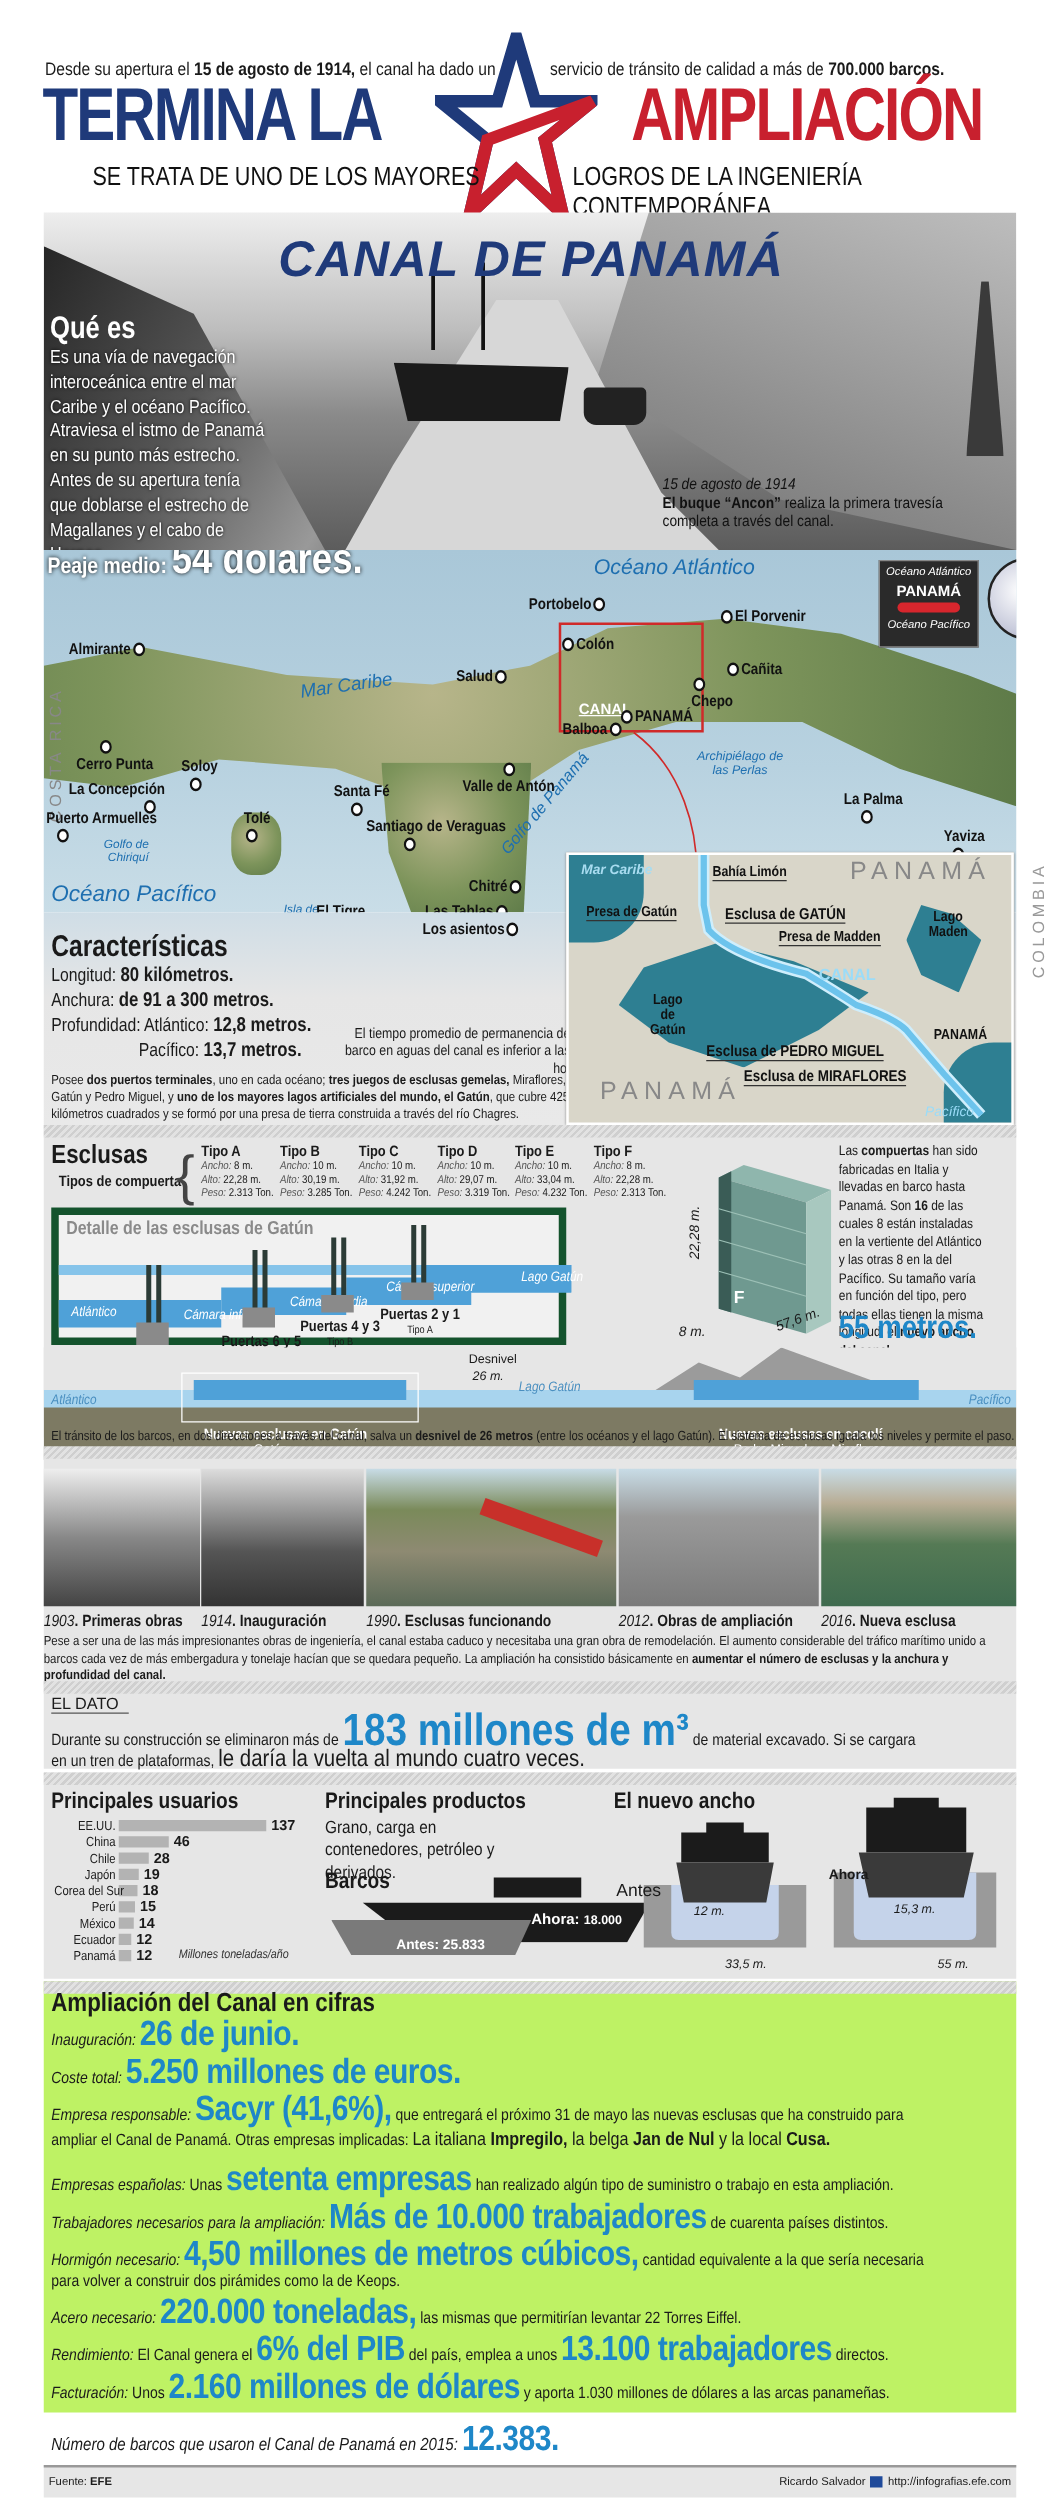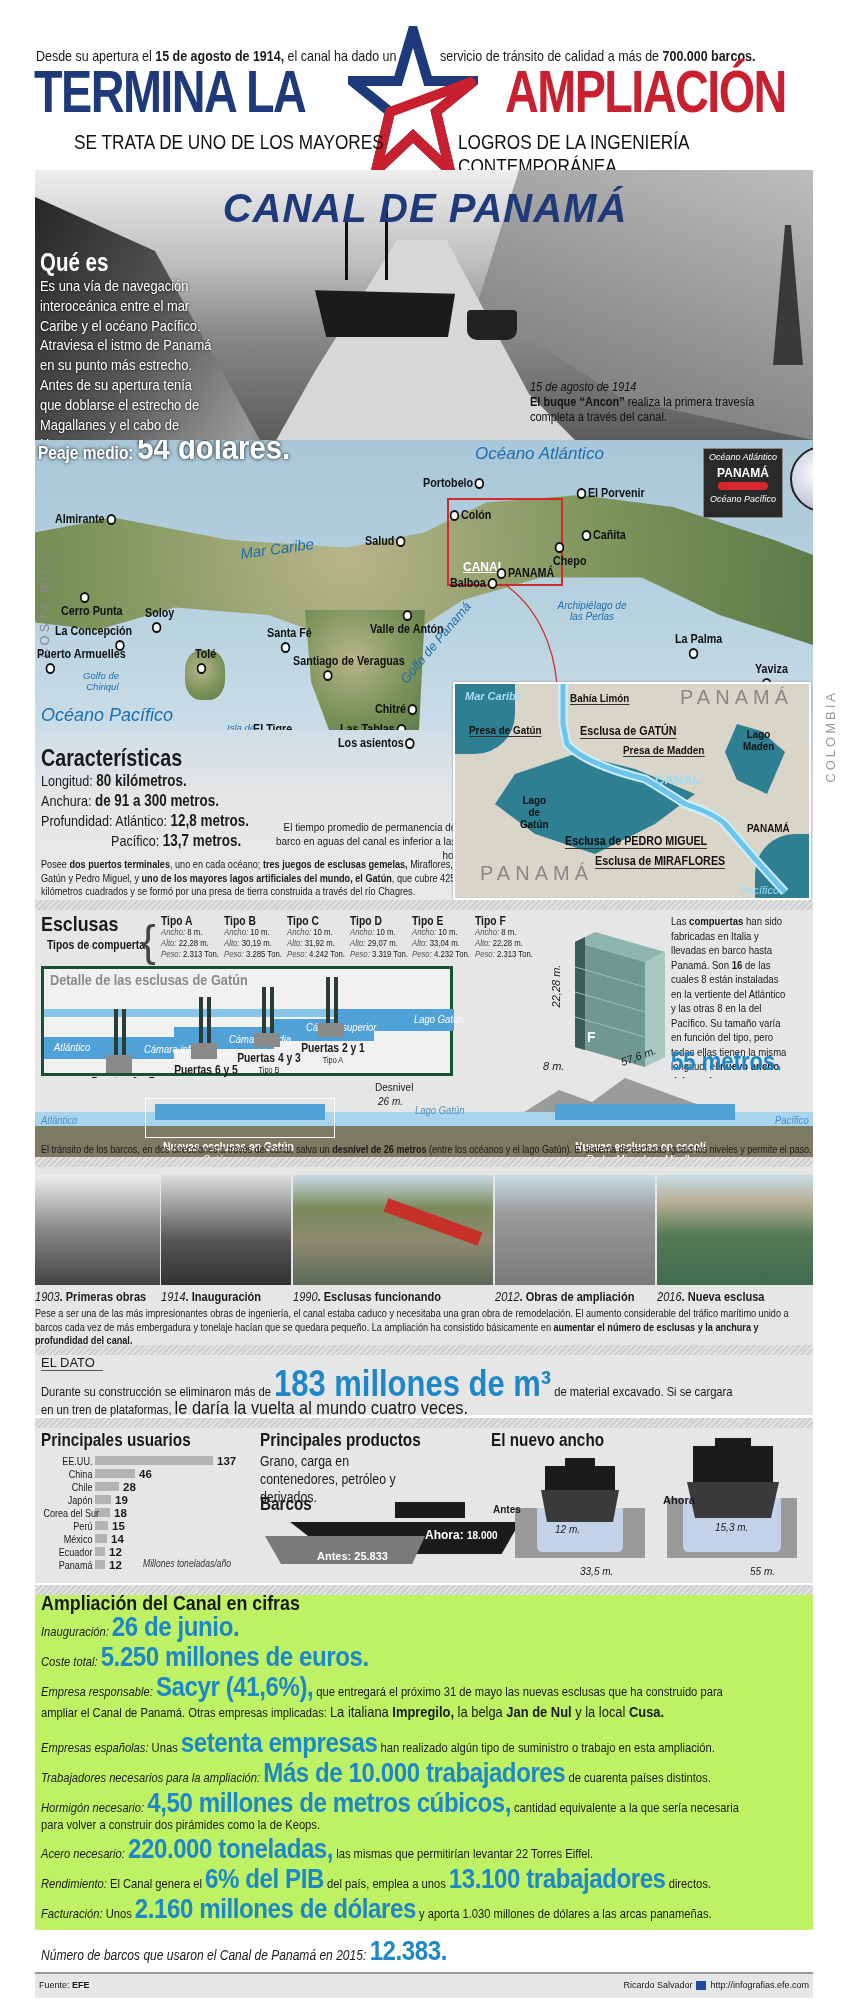--- a/index.html
+++ b/index.html
@@ -51,21 +51,21 @@
 .dm-lbl{position:absolute;font-size:11.5px;font-weight:700;color:#111;white-space:nowrap;transform:scaleX(.86);transform-origin:left;border-bottom:1px solid #333}
 .dm-big{position:absolute;font-size:20px;color:#888;letter-spacing:5px}
 
 .hatch{height:10px;background:repeating-linear-gradient(135deg,#cfcfcf 0 2px,#e2e2e2 2px 4px)}
 #escl{top:900px;height:250px;background:#e6e6e6}
 .escl-h{position:absolute;left:6px;top:8px;font-size:21px;font-weight:700;transform:scaleX(.85);transform-origin:left}
 .tipos-l{position:absolute;left:12px;top:32px;font-size:12px;font-weight:700;transform:scaleX(.86);transform-origin:left}
 .tipo{position:absolute;top:12px;width:62px;font-size:9px;line-height:11px;transform:scaleX(.86);transform-origin:left;white-space:nowrap}
 .tipo .n{font-size:12px;font-weight:700;display:block}
 .tipo i{color:#555}
-#gatun{position:absolute;left:6px;top:66px;width:412px;height:110px;background:#f1f1f1;border:3px solid #14532d}
+#gatun{position:absolute;left:6px;top:66px;width:412px;height:110px;background:#f1f1f1;border:6px solid #14532d}
 .gat-h{position:absolute;left:6px;top:2px;font-size:15px;font-weight:700;color:#8a8a8a;transform:scaleX(.85);transform-origin:left}
 .step{position:absolute;background:#4fa1d8}
 .stepl{position:absolute;background:#86c4ea}
 .gatelbl{position:absolute;font-size:12px;font-weight:700;text-align:center;transform:scaleX(.86);white-space:nowrap}
 .gatelbl small{display:block;font-size:8.5px;font-weight:400}
 .pillar{position:absolute;width:4px;background:#2b3b36}
 .base{position:absolute;background:#8a8a8a}
 .wlbl{position:absolute;font-size:11px;font-style:italic;color:#fff;white-space:nowrap;transform:scaleX(.86);transform-origin:left}
 .gatebox{position:absolute;left:520px;top:22px;width:110px;height:145px}
 .compuertas{position:absolute;left:636px;top:14px;width:138px;font-size:11px;line-height:14.5px;transform:scaleX(.87);transform-origin:left}
@@ -397,21 +397,21 @@
     <path d="M32,70 L32,108 Q32,114 38,114 L112,114 Q118,114 118,108 L118,70 Z" fill="#c5d3ea"></path>
     <rect x="40" y="28" width="70" height="24" fill="#1b1b1b"></rect>
       <rect x="60" y="20" width="30" height="10" fill="#1b1b1b"></rect>
     <polygon points="36,52 114,52 108,84 42,84" fill="#3a3a3a"></polygon>
     <rect x="162" y="60" width="130" height="60" fill="#9a9a9a"></rect>
     <path d="M178,60 L178,108 Q178,114 184,114 L270,114 Q276,114 276,108 L276,60 Z" fill="#c5d3ea"></path>
     <rect x="188" y="8" width="80" height="36" fill="#1b1b1b"></rect>
       <rect x="210" y="0" width="36" height="10" fill="#1b1b1b"></rect>
     <polygon points="182,44 274,44 266,80 190,80" fill="#3a3a3a"></polygon>
   </svg>
-  <div class="abs" style="left:458px;top:86px;font-size:10px;font-weight:700">Antes</div>
+  <div class="abs" style="left:458px;top:86px;font-size:14px;font-weight:400">Antes</div>
   <div class="abs" style="left:520px;top:106px;font-size:10px;font-style:italic">12 m.</div>
   <div class="abs" style="left:545px;top:148px;font-size:10px;font-style:italic">33,5 m.</div>
   <div class="abs" style="left:628px;top:76px;font-size:11px;font-weight:700">Ahora</div>
   <div class="abs" style="left:680px;top:104px;font-size:10px;font-style:italic">15,3 m.</div>
   <div class="abs" style="left:715px;top:148px;font-size:10px;font-style:italic">55 m.</div>
 </div>
 
 <div id="cifras" class="frame">
   <div class="hatch"></div>
   <div class="u-h" style="left:6px;top:6px;font-size:21px">Ampliación del Canal en cifras</div>

